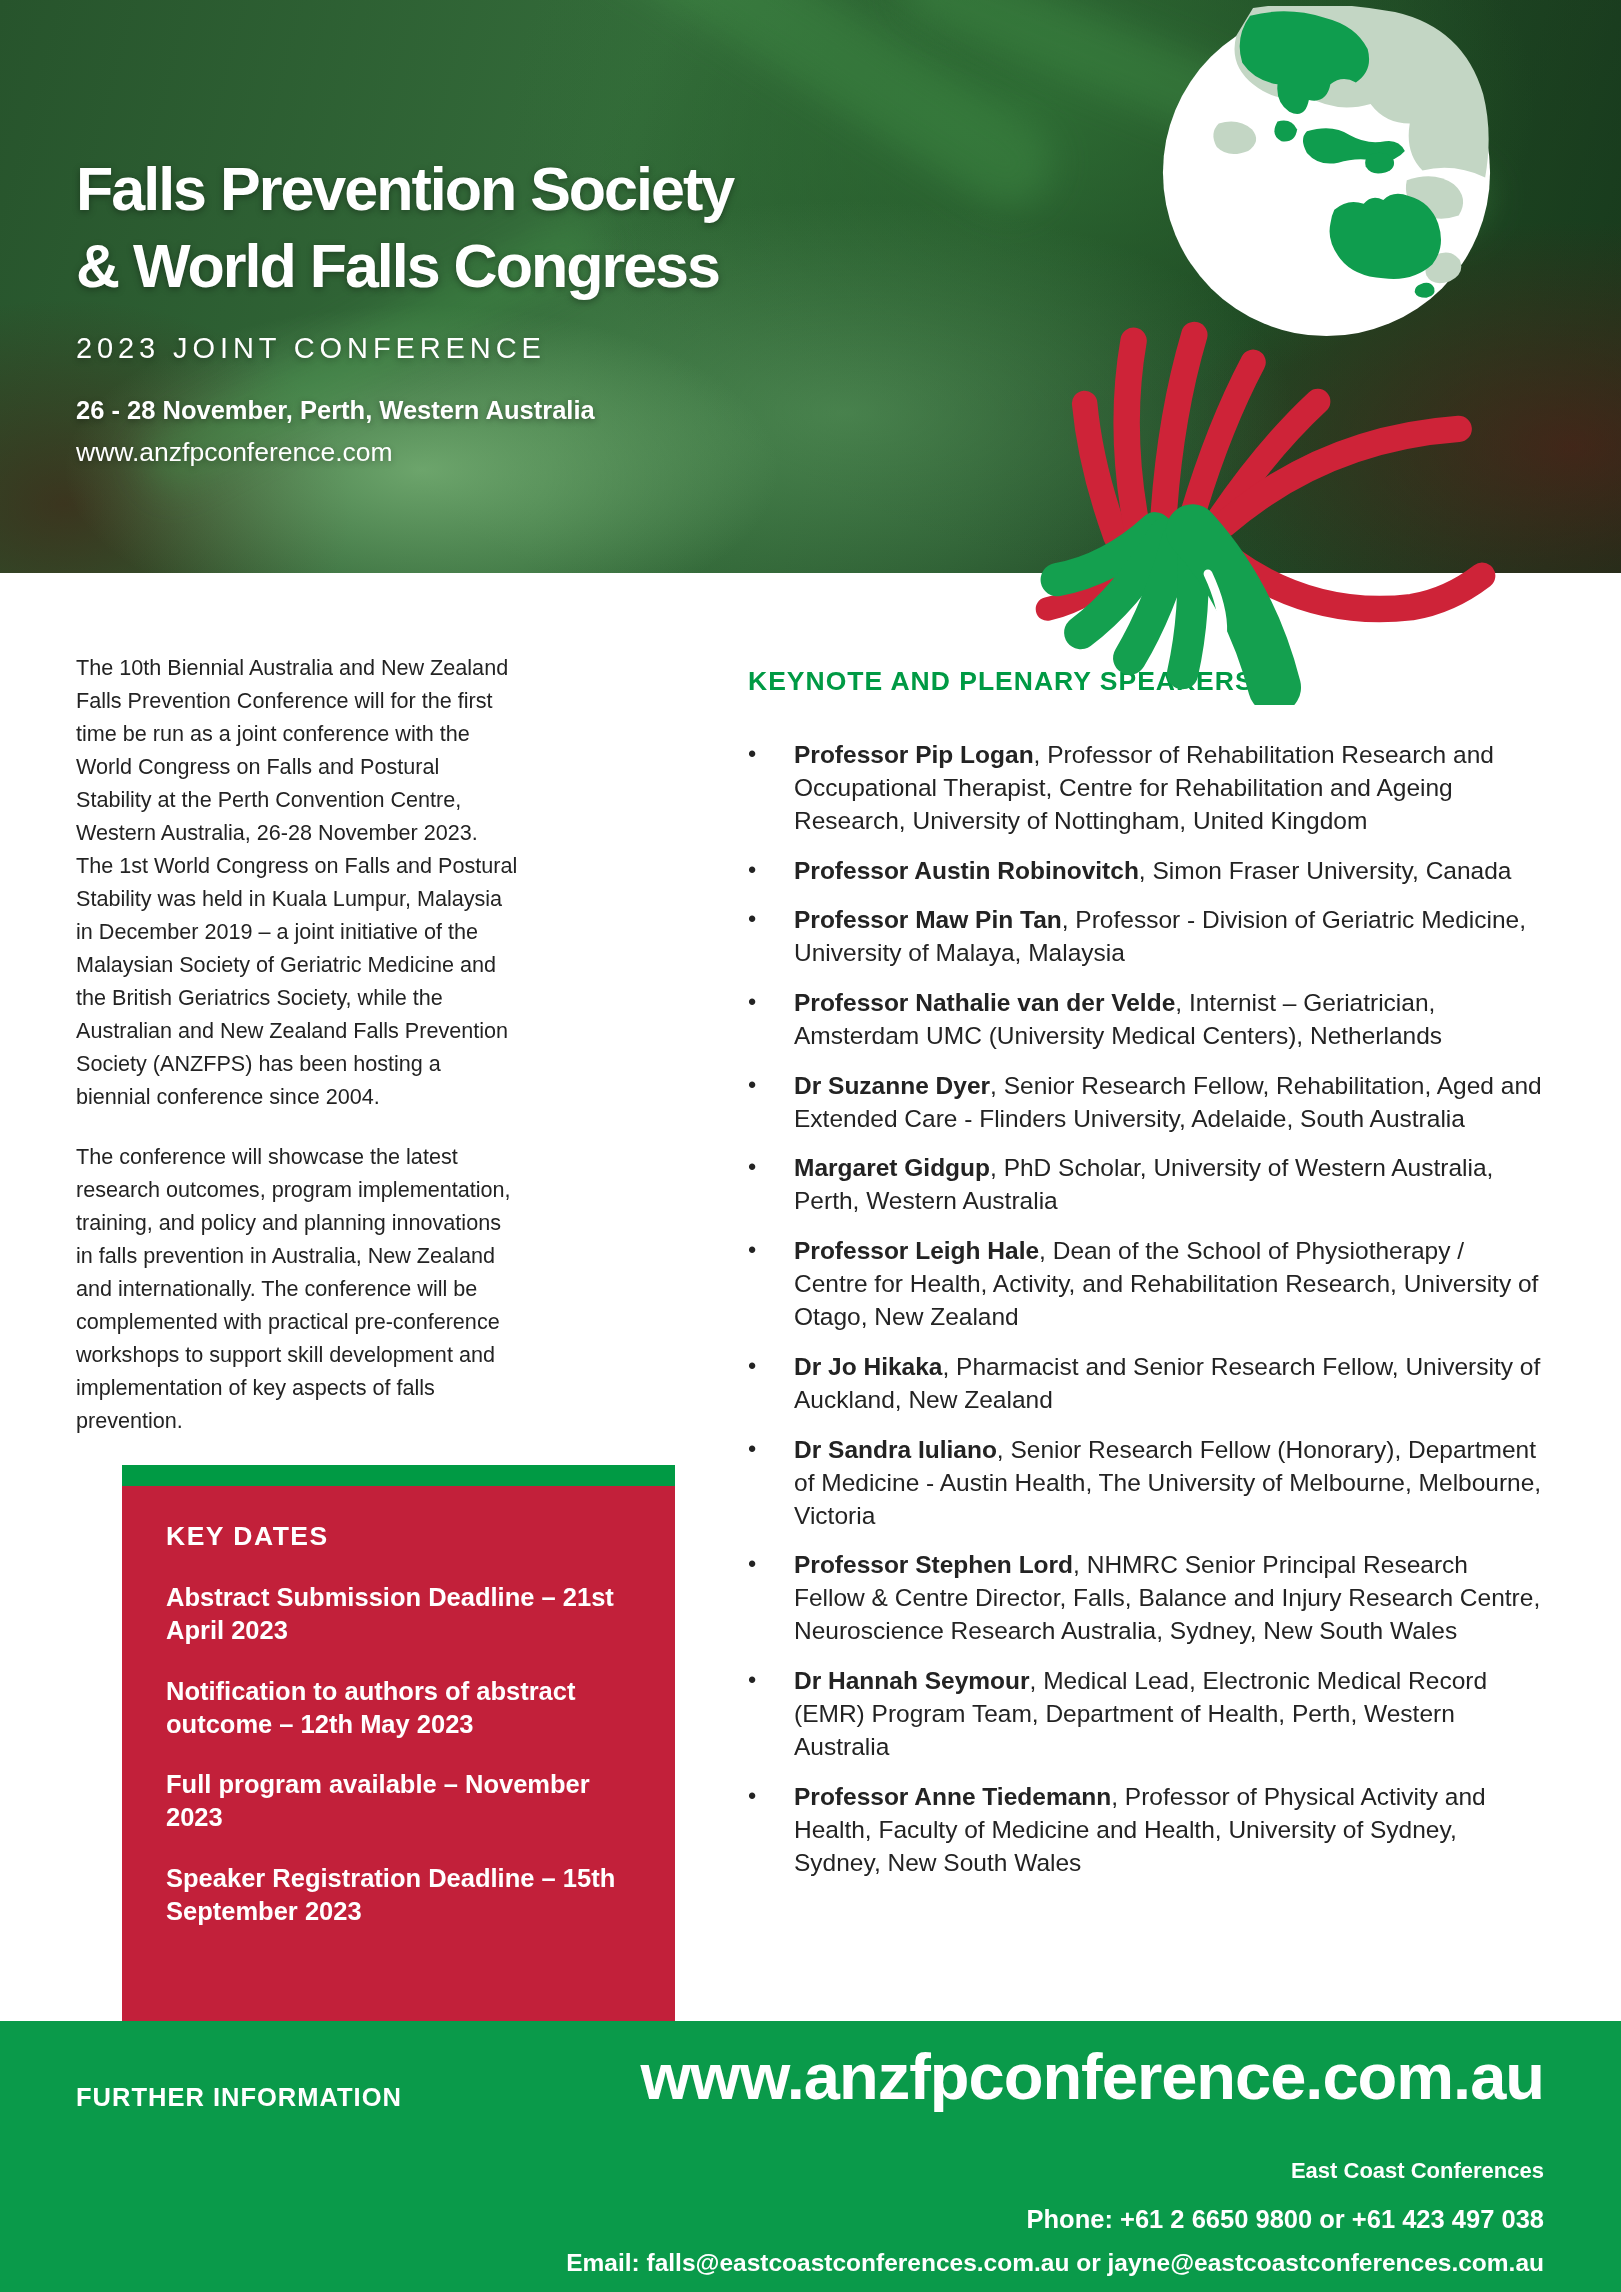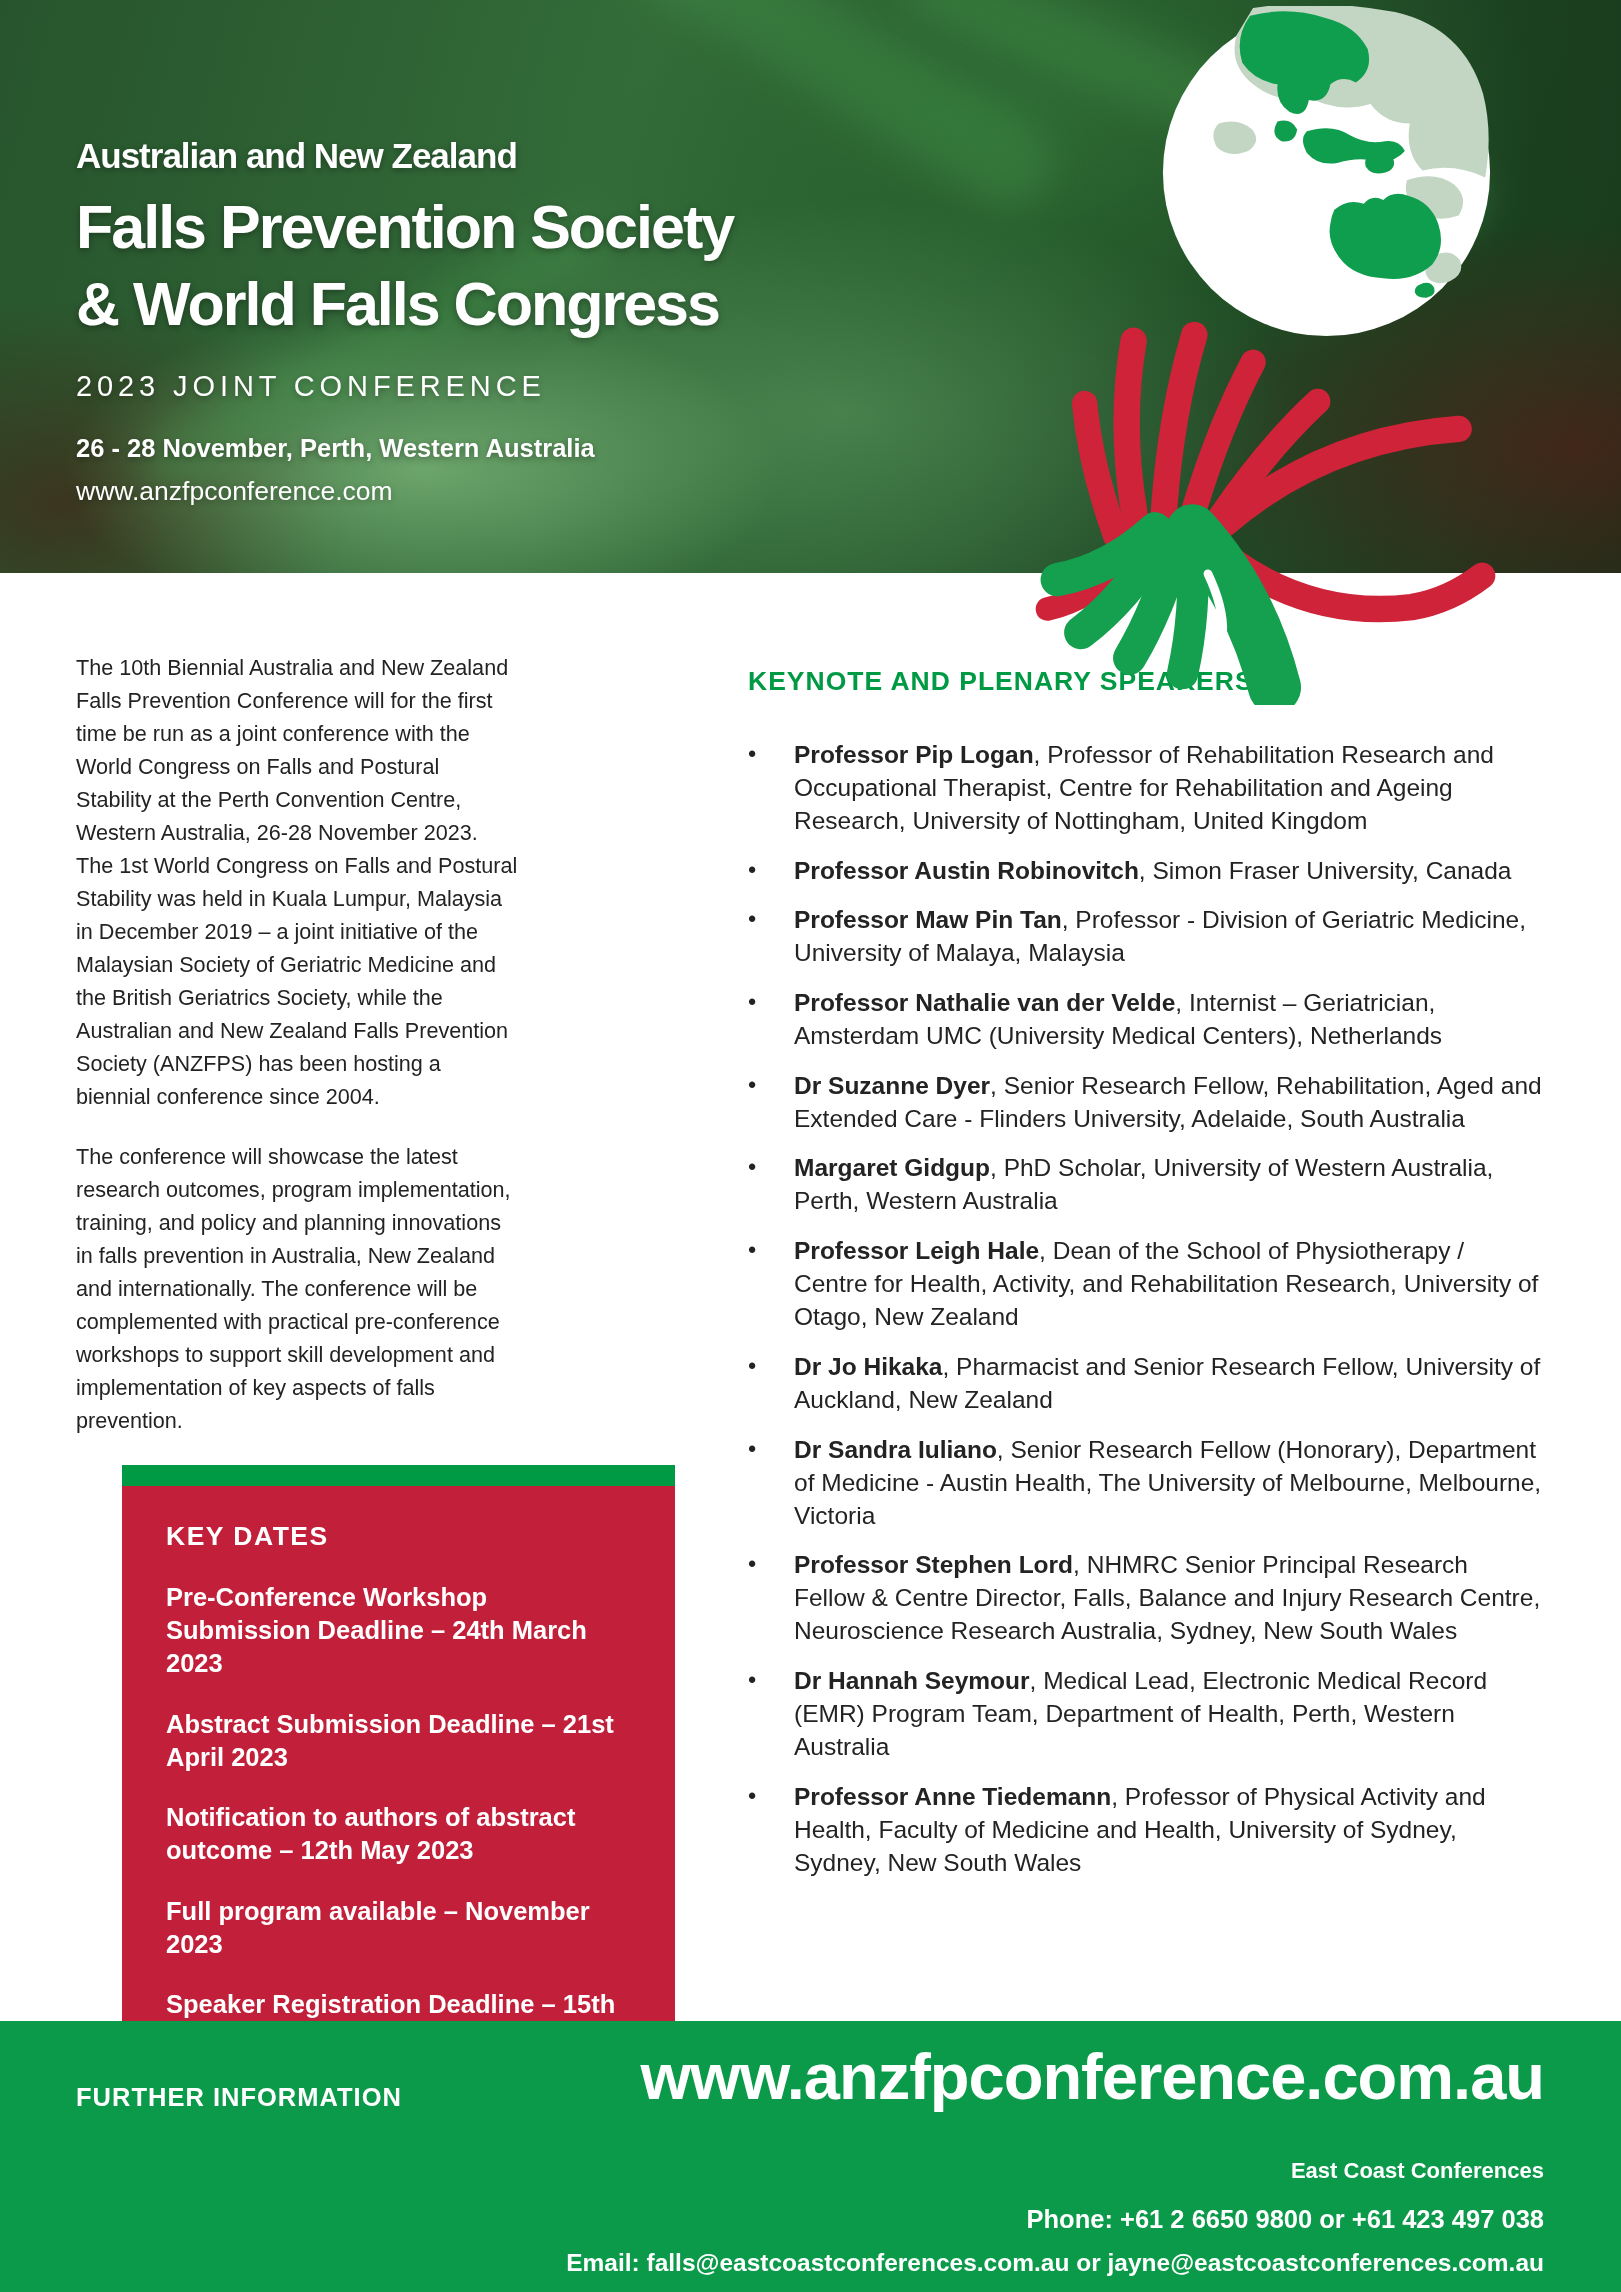--- a/index.html
+++ b/index.html
@@ -98,39 +98,37 @@
       <path d="M158 250 Q112 292 58 302" stroke-width="34"></path>
       <path d="M168 256 Q128 322 82 356" stroke-width="34"></path>
       <path d="M182 260 Q162 332 132 382" stroke-width="34"></path>
       <path d="M196 262 Q200 336 186 398" stroke-width="32"></path>
       <path d="M196 252 Q256 318 280 412" stroke-width="54"></path>
     </g>
     <path d="M212 296 Q228 330 227 356" fill="none" stroke="#ffffff" stroke-width="9" stroke-linecap="round"></path>
   </svg>
 
   <div class="hero-text">
-    <div class="hero-supertitle">Australian and New Zealand</div>
     <h1 class="hero-title"><span>Falls Prevention Society</span><br><span>&amp; World Falls Congress</span></h1>
     <div class="hero-subtitle">2023 JOINT CONFERENCE</div>
     <div class="hero-date">26 - 28 November, Perth, Western Australia</div>
     <div class="hero-site">www.anzfpconference.com</div>
   </div>
 
   <main class="body-area">
     <div class="col-left">
       <p>The 10th Biennial Australia and New Zealand Falls Prevention Conference will for the first time be run as a joint conference with the World Congress on Falls and Postural Stability at the Perth Convention Centre, Western Australia, 26-28 November 2023. The 1st World Congress on Falls and Postural Stability was held in Kuala Lumpur, Malaysia in December 2019 – a joint initiative of the Malaysian Society of Geriatric Medicine and the British Geriatrics Society, while the Australian and New Zealand Falls Prevention Society (ANZFPS) has been hosting a biennial conference since 2004.</p>
       <p>The conference will showcase the latest research outcomes, program implementation, training, and policy and planning innovations in falls prevention in Australia, New Zealand and internationally. The conference will be complemented with practical pre-conference workshops to support skill development and implementation of key aspects of falls prevention.</p>
 
       <aside class="keydates">
         <div class="keydates-bar"></div>
         <div class="keydates-box">
           <h3 class="keydates-heading">KEY DATES</h3>
           <ul class="keydates-list">
 
-              <li><span>Pre-Conference Workshop Submission Deadline – 24th March 2023</span></li>
 
               <li><span>Abstract Submission Deadline – 21st April 2023</span></li>
 
               <li><span>Notification to authors of abstract outcome – 12th May 2023</span></li>
 
               <li><span>Full program available – November 2023</span></li>
 
 
               <li><span>Speaker Registration Deadline – 15th September 2023</span></li>
             </ul>

